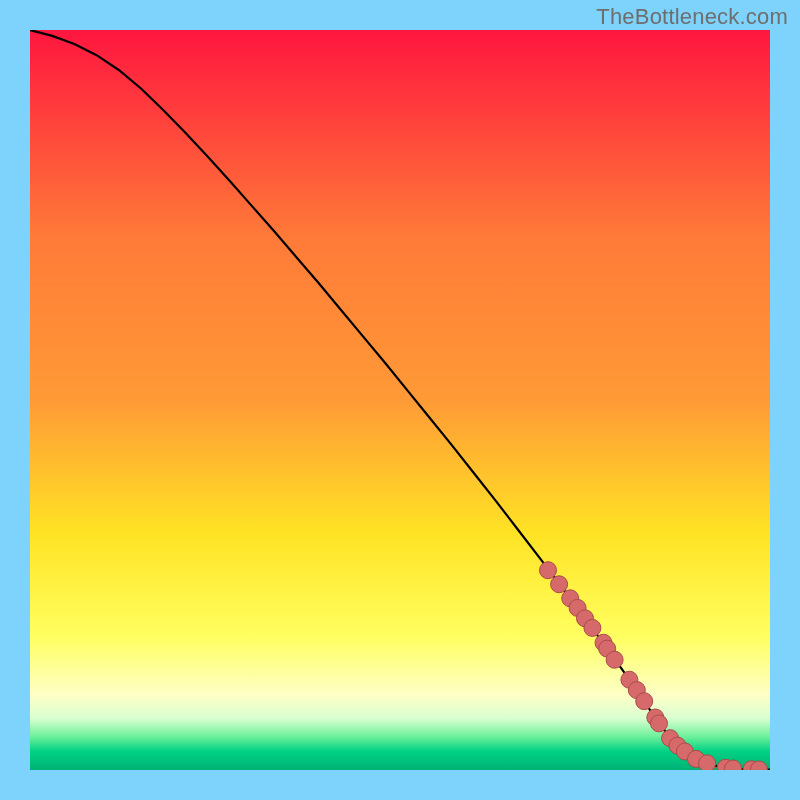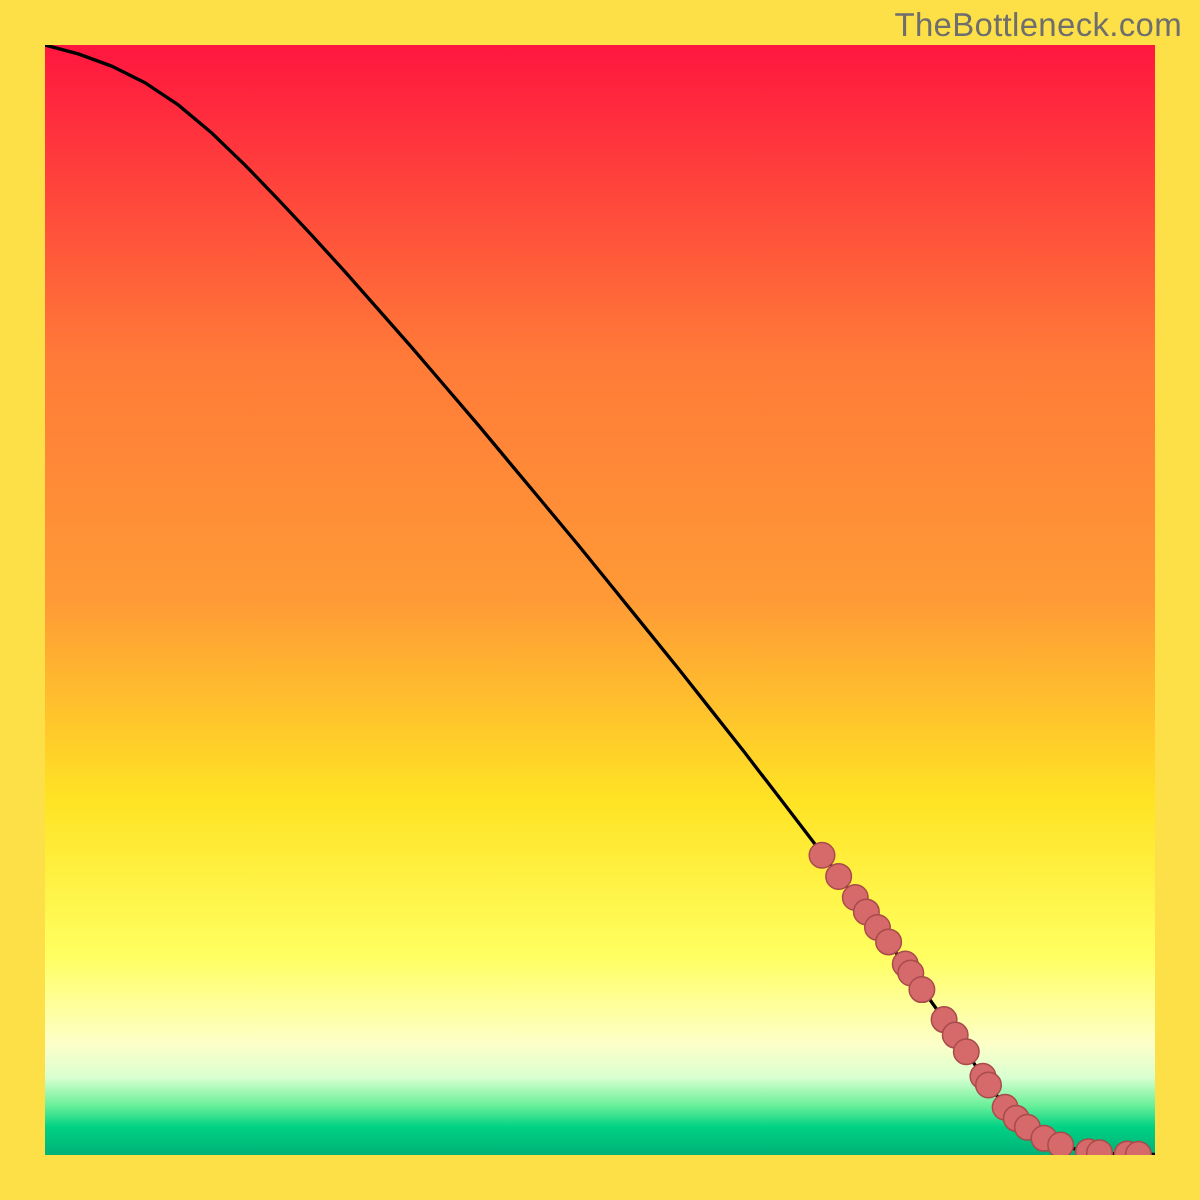--- a/index.html
+++ b/index.html
@@ -9,21 +9,21 @@
     height: 800px;
     background: #000;
     overflow: hidden;
   }
   .frame {
     position: absolute;
     left: 0;
     top: 0;
     width: 800px;
     height: 800px;
-    background: #fde047;
+    background: #7dd3fc;
   }
   .plot {
     position: absolute;
     left: 30px;
     top: 30px;
     width: 740px;
     height: 740px;
   }
   .attribution {
     position: absolute;

